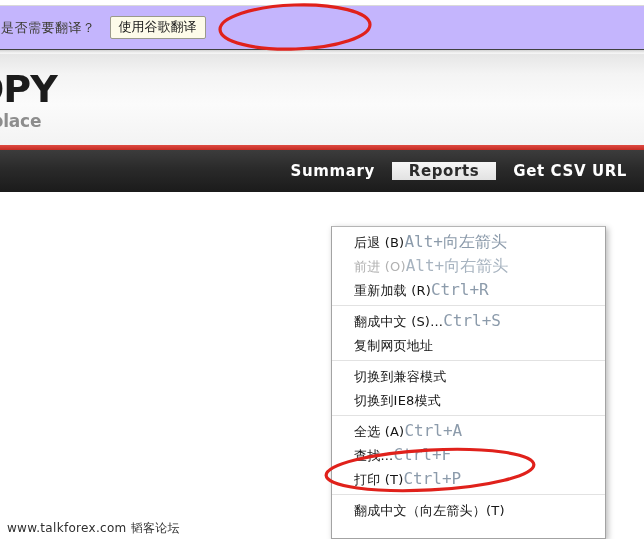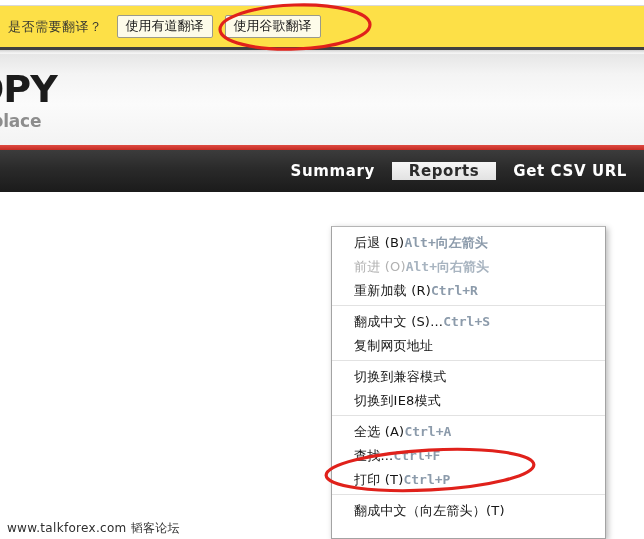--- a/index.html
+++ b/index.html
@@ -23,26 +23,26 @@
     background: #ffffff;
     border-bottom: 1px solid #d9d9d9;
     box-sizing: border-box;
   }
 
   
   #translate-bar {
     position: absolute;
     left: 0; top: 6px;
     width: 644px; height: 44px;
-    background: #fde047;
-    border-bottom: 3px solid #404040;
+    background: #c4b5fd;
+    border-bottom: 1px solid #404040;
     box-sizing: border-box;
     display: flex;
     align-items: center;
-    padding-left: 8px;
+    padding-left: 1px;
   }
   #translate-prompt {
     font-size: 13px;
     color: #3a3a30;
     letter-spacing: 0.5px;
     margin-right: 14px;
     white-space: nowrap;
   }
   .translate-btn {
     font-family: "DejaVu Sans", "Liberation Sans", sans-serif;
@@ -183,44 +183,42 @@
   .menu-item.disabled {
     color: #b0b0b0;
     cursor: default;
   }
   .menu-label {
     letter-spacing: 0.2px;
     line-height: 1;
   }
   .menu-shortcut {
     font-family: "DejaVu Sans Mono", "Liberation Mono", monospace;
-    font-size: 13px;
+    font-size: 16px;
     color: #8c9bab;
     letter-spacing: 0;
     line-height: 1;
-    font-weight: bold;
   }
   .menu-item.disabled .menu-shortcut {
     color: #a8b4c0;
   }
 
   
   .annotation-oval {
     position: absolute;
     pointer-events: none;
   }
 </style>
 </head>
 <body>
 
 <div id="top-sliver"></div>
 
 <div id="translate-bar">
   <span id="translate-prompt">是否需要翻译？</span>
-  <button class="translate-btn">使用有道翻译</button>
   <button class="translate-btn">使用谷歌翻译</button>
 </div>
 <div id="translate-bar-shadow"></div>
 
 <div id="site-header">
   <div id="logo-block">
     <div id="logo-wordmark">OPY</div>
     <div id="logo-subtitle">etplace</div>
   </div>
 </div>

